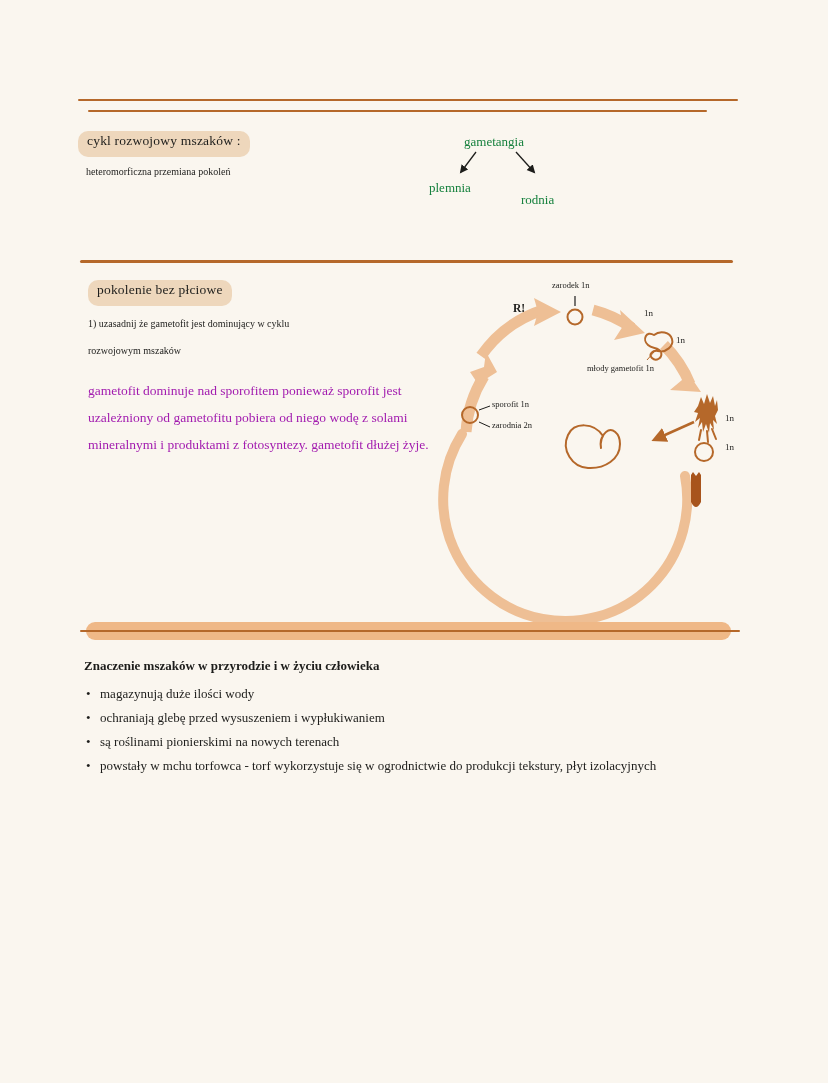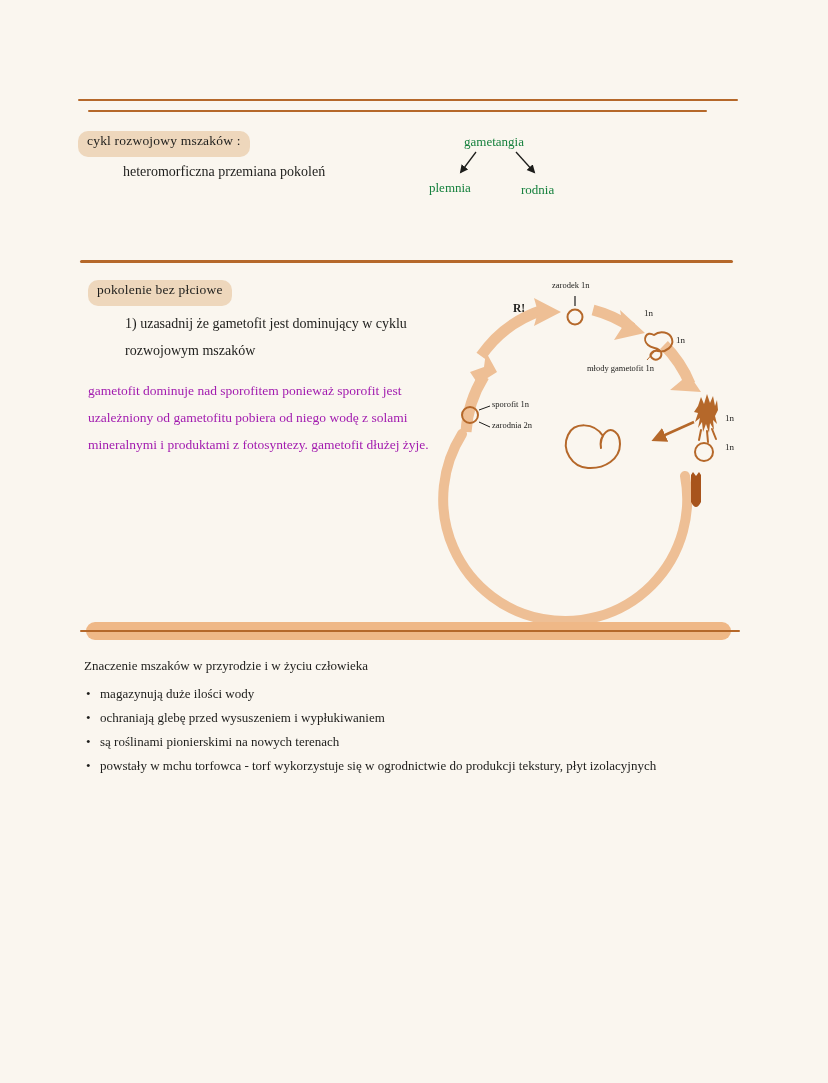--- a/index.html
+++ b/index.html
@@ -44,43 +44,43 @@
     font-size: 13.5px;
     letter-spacing: .2px;
     color: #1d1d1b;
     white-space: nowrap;
     line-height: 16px;
   }
 
   
   .txt {
     position: absolute;
-    font-size: 14px;
+    font-size: 10px;
     line-height: 27px;
     color: #1d1d1b;
     white-space: pre-wrap;
-    margin-left: 37px;
   }
   .txt.narrow { width: 350px; }
 
   .para-block {
     position: absolute;
     width: 355px;
     font-size: 13.5px;
     line-height: 27px;
     color: #a21caf;
   }
 
   
   .sig-title {
     position: absolute;
     left: 84px;
     top: 658px;
     font-size: 13px;
     color: #1d1d1b;
+    font-weight: bold;
   }
   ul.bullets {
     position: absolute;
     left: 84px;
     top: 682px;
     margin: 0;
     padding: 0 0 0 16px;
     list-style: none;
   }
   ul.bullets li {
@@ -138,21 +138,21 @@
     <svg width="200" height="72" style="position:absolute; left:0; top:0;">
       <defs>
         <marker id="tipDark" markerWidth="7" markerHeight="7" refX="5" refY="3.2" orient="auto" markerUnits="strokeWidth">
           <path d="M0,0 L6.5,3.2 L0,6.4 z" fill="#1d1d1b"></path>
         </marker>
       </defs>
       <line x1="52" y1="22" x2="37" y2="42" stroke="#1d1d1b" stroke-width="1.3" marker-end="url(#tipDark)"></line>
       <line x1="92" y1="22" x2="110" y2="42" stroke="#1d1d1b" stroke-width="1.3" marker-end="url(#tipDark)"></line>
     </svg>
     <div class="gam-lbl" style="left:5px; top:50px;">plemnia</div>
-    <div class="gam-lbl" style="left:97px; top:52px;">rodnia</div>
+    <div class="gam-lbl" style="left:97px; top:62px;">rodnia</div>
   </div>
 
   <div class="rule rule-med" style="left:80px; top:260px; width:653px;"></div>
 
   <div class="chip" style="left:88px; top:280px;">pokolenie bez płciowe</div>
 
   <div class="txt narrow" style="left:88px; top:310px;">1) uzasadnij że gametofit jest dominujący w cyklu
 rozwojowym mszaków</div>
 
   <div class="para-block" style="left:88px; top:377px;">gametofit dominuje nad sporofitem ponieważ sporofit jest uzależniony od gametofitu pobiera od niego wodę z solami mineralnymi i produktami z fotosyntezy. gametofit dłużej żyje.</div>

